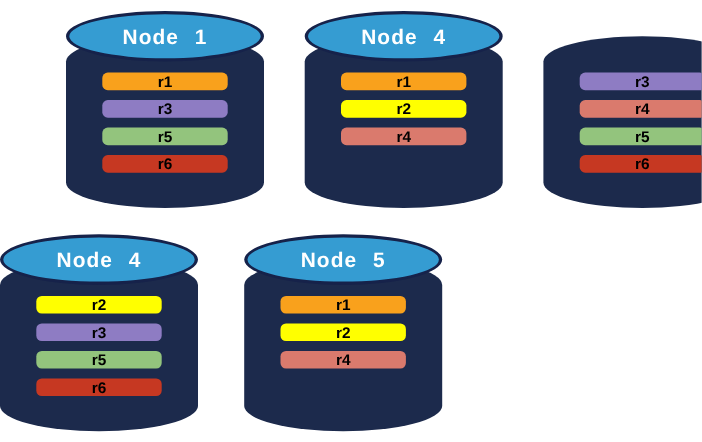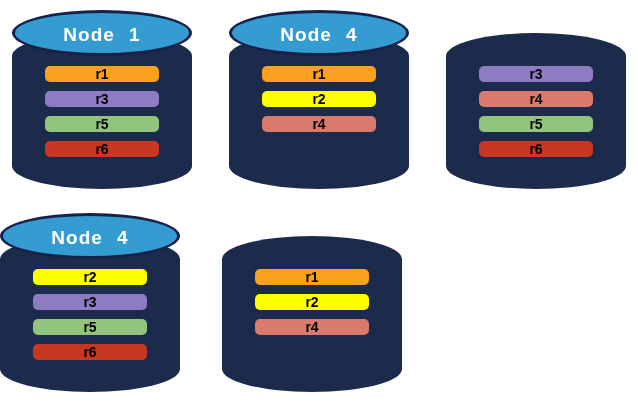--- a/index.html
+++ b/index.html
@@ -15,20 +15,21 @@
     font-family: "Liberation Sans", sans-serif;
     overflow: hidden;
   }
   .row {
     display: flex;
   }
   .row-top {
     padding-left: 12px;
     padding-top: 10px;
     gap: 37px;
+    margin-left: 48px;
   }
   .row-bottom {
     margin-top: 24px;
     gap: 42px;
   }
   .node {
     position: relative;
     width: 180px;
     height: 179px;
     flex: 0 0 auto;
@@ -136,20 +137,23 @@
     </div>
     <div class="bars">
           <div class="bar" style="background: rgb(255, 255, 0);">r2</div>
           <div class="bar" style="background: rgb(142, 124, 195);">r3</div>
           <div class="bar" style="background: rgb(147, 196, 125);">r5</div>
           <div class="bar" style="background: rgb(198, 56, 34);">r6</div>
         </div>
   </div>
       <div class="node">
     <div class="cyl-body"></div>
+    <div class="cyl-top">
+      <span class="node-label">Node 5</span>
+    </div>
     <div class="bars">
           <div class="bar" style="background: rgb(249, 161, 28);">r1</div>
           <div class="bar" style="background: rgb(255, 255, 0);">r2</div>
           <div class="bar" style="background: rgb(218, 122, 109);">r4</div>
         </div>
   </div>
     </div>
 </div>
 
 </body></html>

